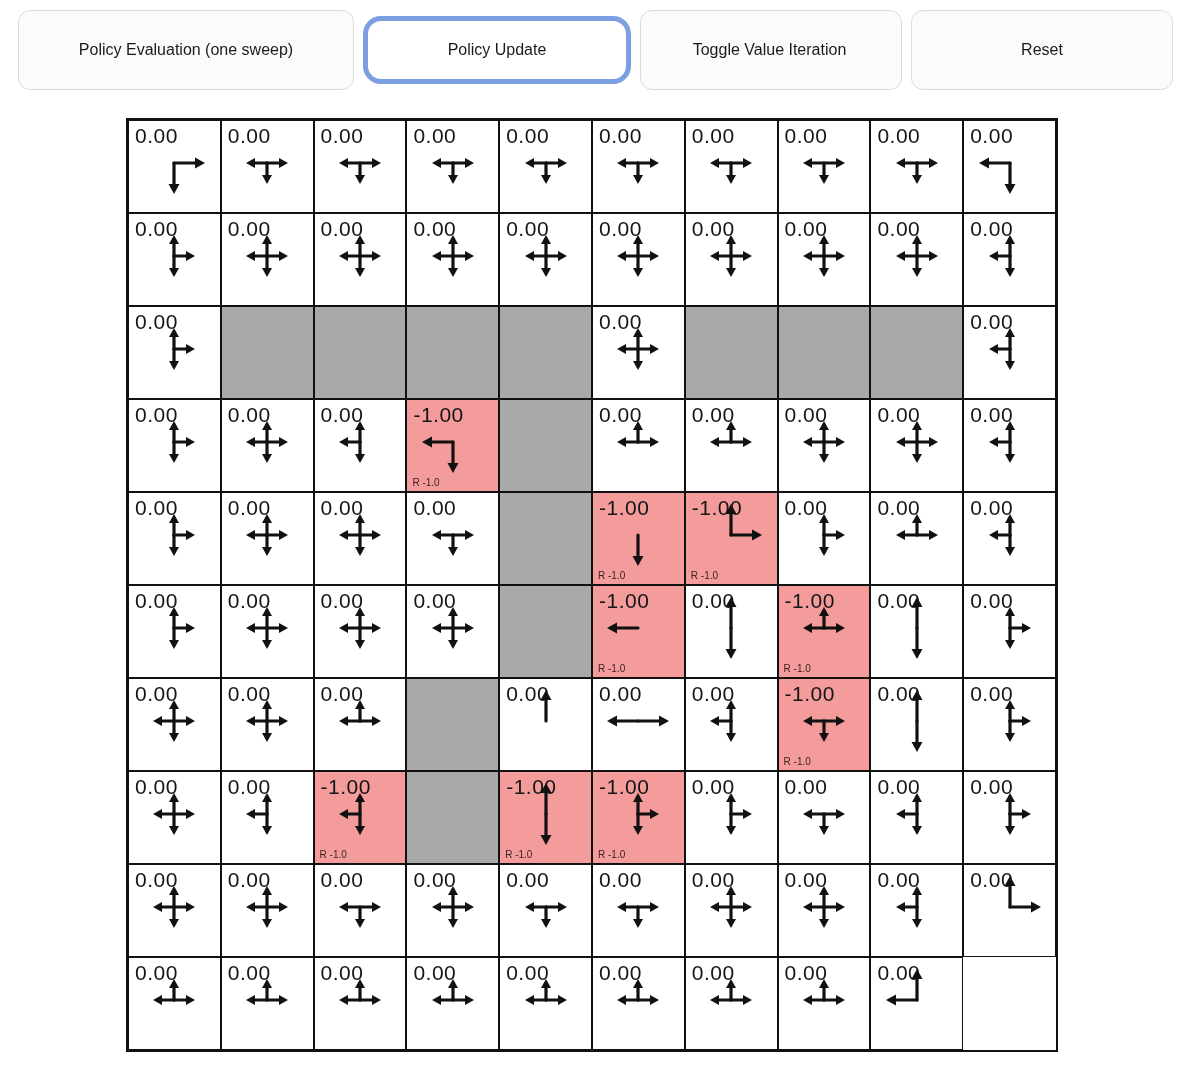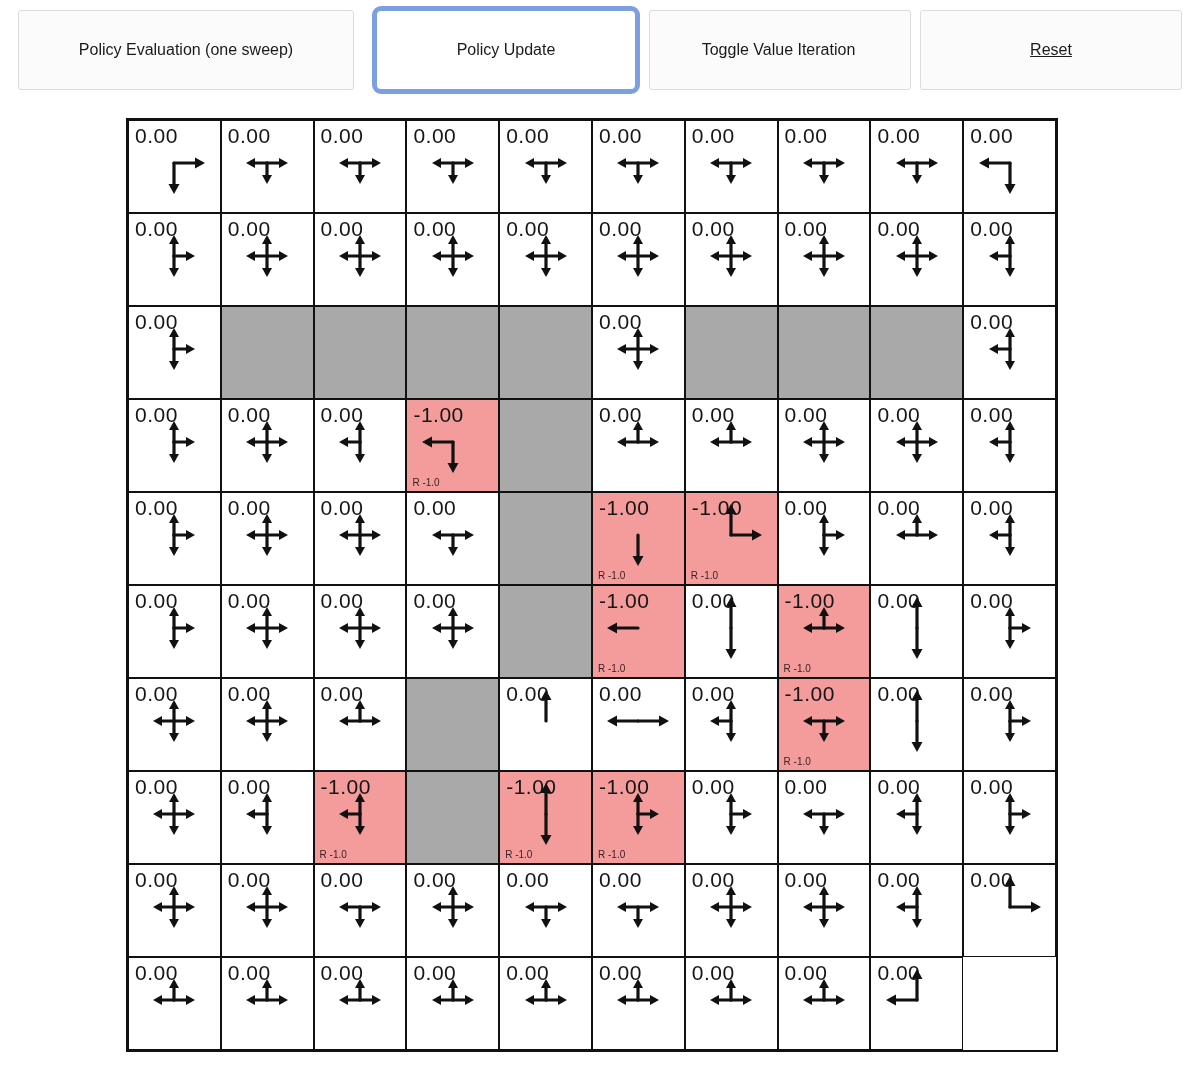--- a/index.html
+++ b/index.html
@@ -6,32 +6,32 @@
   body{
     width:1184px;height:1080px;background:#ffffff;overflow:hidden;
     font-family:"Liberation Sans",sans-serif;color:#1a1a1a;
   }
   .toolbar{
     display:flex;align-items:center;gap:9px;
     padding:12px 18px 0 18px;height:88px;box-sizing:border-box;
   }
   .btn{
     height:80px;display:flex;align-items:center;justify-content:center;
-    background:#fbfbfb;border:1px solid #dcdcdc;border-radius:3px;
+    background:#fbfbfb;border:1px solid #dcdcdc;border-radius:12px;
     font-size:16px;color:#1a1a1a;cursor:pointer;box-sizing:border-box;
     font-family:"Liberation Sans",sans-serif;padding:0 10px;
   }
   .btn.b1{flex:0 0 336px;}
   .btn.b2{flex:0 0 268px;}
   .btn.b3{flex:0 0 262px;padding-left:7px;}
-  .btn.b4{flex:0 0 262px;text-decoration:underline;}
+  .btn.b4{flex:0 0 262px;}
   .btn.selected{
     background:#ffffff;
     border:5px solid var(--sel,#7b9fe0);
-    border-radius:9px;height:88px;margin-left:9px;
+    border-radius:18px;height:68px;
   }
   .grid{
     width:928px;height:930px;margin:30px auto 0 auto;
     border:2px solid #111;box-sizing:content-box;
     display:grid;grid-template-columns:repeat(10,1fr);grid-template-rows:repeat(10,1fr);
   }
   .cell{
     position:relative;background:#ffffff;border:1px solid #111;
     box-sizing:border-box;overflow:hidden;
   }

